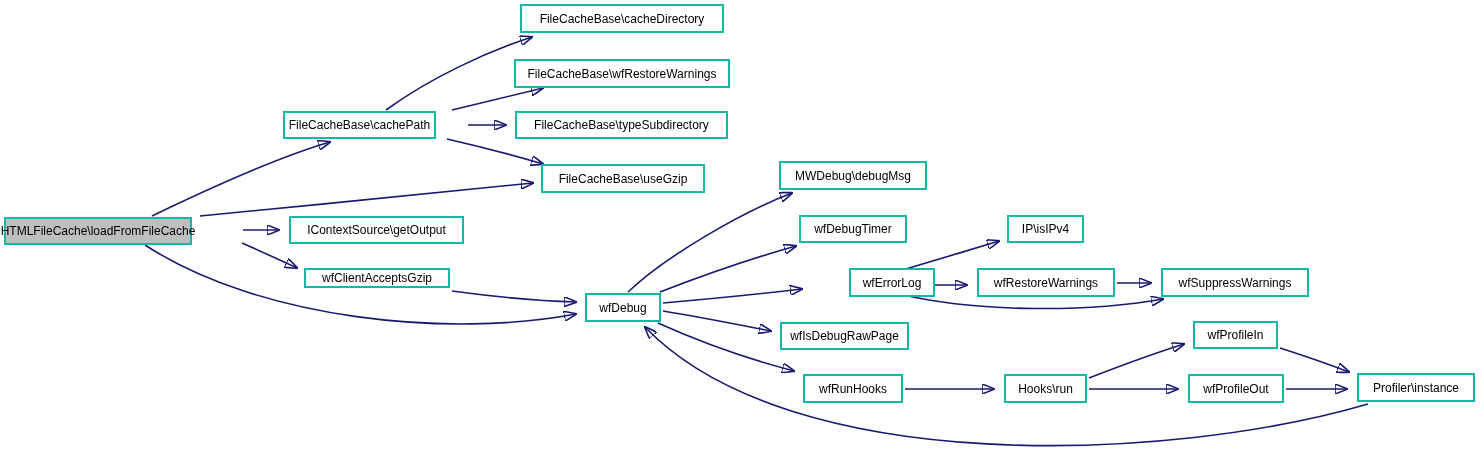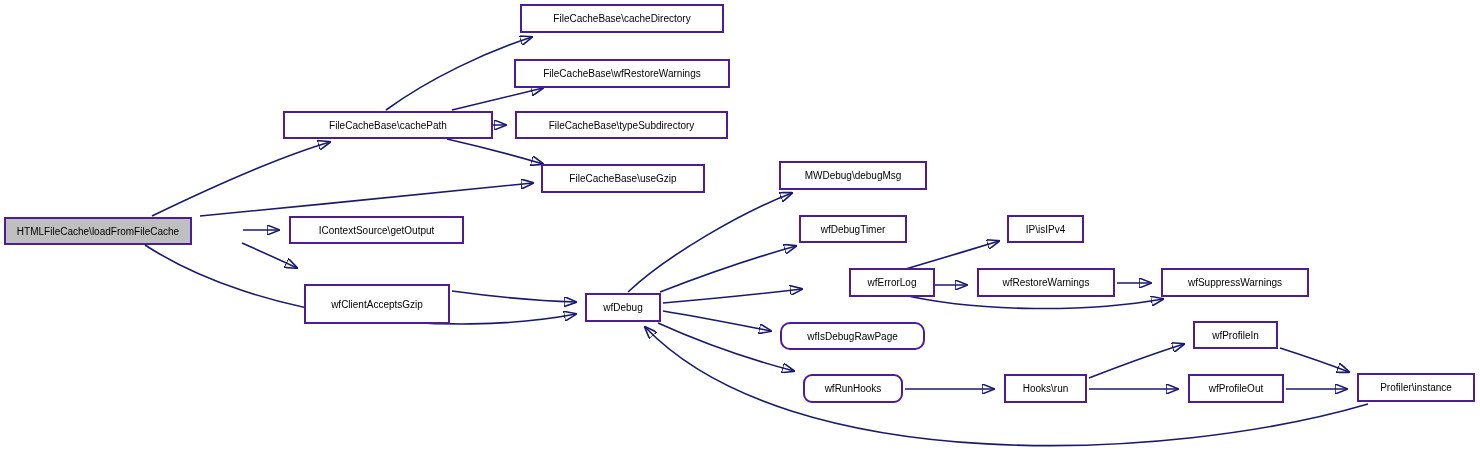--- a/index.html
+++ b/index.html
@@ -8,24 +8,24 @@
     width:1480px;height:460px;
     background:#ffffff;
     font-family:"Liberation Sans","DejaVu Sans",sans-serif;
     overflow:hidden;
   }
   .edges-layer{position:absolute;left:0;top:0;width:1480px;height:460px;}
   .edges-layer path{stroke:#191970;stroke-width:1.6;fill:none;}
   .node{
     position:absolute;
     box-sizing:border-box;
-    border:2px solid #4c1d95;
+    border:2px solid #14b8a6;
     background:#ffffff;
     color:#000000;
-    font-size:10px;
+    font-size:12px;
     display:flex;align-items:center;justify-content:center;
     white-space:nowrap;
     text-align:center;
     cursor:pointer;
   }
   .node.highlight{background:#bfbfbf;cursor:default;}
 </style>
 </head>
 <body>
 
@@ -58,34 +58,34 @@
     <path d="M 1117,283 L 1151,283" marker-end="url(#arrowhead)"></path>
     <path d="M 905,389 L 994,389" marker-end="url(#arrowhead)"></path>
     <path d="M 1089,378 C 1120,366 1152,354 1184,344" marker-end="url(#arrowhead)"></path>
     <path d="M 1089,389 L 1178,389" marker-end="url(#arrowhead)"></path>
     <path d="M 1280,348 C 1305,356 1328,364 1349,372" marker-end="url(#arrowhead)"></path>
     <path d="M 1286,389 L 1347,389" marker-end="url(#arrowhead)"></path>
     <path d="M 1368,404 C 1170,462 790,478 645,327" marker-end="url(#arrowhead)"></path>
   </svg>
 
   <div class="node highlight" style="left:4px;top:217px;width:188px;height:28px;">HTMLFileCache\loadFromFileCache</div>
-  <div class="node" style="left:283px;top:111px;width:210px;height:28px;">FileCacheBase\cachePath</div>
+  <div class="node" style="left:283px;top:111px;width:153px;height:28px;">FileCacheBase\cachePath</div>
   <div class="node" style="left:289px;top:216px;width:175px;height:28px;">IContextSource\getOutput</div>
-  <div class="node" style="left:304px;top:284px;width:146px;height:40px;">wfClientAcceptsGzip</div>
+  <div class="node" style="left:304px;top:268px;width:146px;height:20px;">wfClientAcceptsGzip</div>
   <div class="node" style="left:520px;top:4px;width:204px;height:29px;">FileCacheBase\cacheDirectory</div>
   <div class="node" style="left:514px;top:59px;width:216px;height:29px;">FileCacheBase\wfRestoreWarnings</div>
   <div class="node" style="left:515px;top:111px;width:213px;height:28px;">FileCacheBase\typeSubdirectory</div>
   <div class="node" style="left:541px;top:164px;width:164px;height:29px;">FileCacheBase\useGzip</div>
   <div class="node" style="left:585px;top:293px;width:76px;height:29px;">wfDebug</div>
   <div class="node" style="left:779px;top:161px;width:148px;height:29px;">MWDebug\debugMsg</div>
   <div class="node" style="left:799px;top:215px;width:108px;height:28px;">wfDebugTimer</div>
   <div class="node" style="left:1007px;top:215px;width:77px;height:28px;">IP\isIPv4</div>
   <div class="node" style="left:849px;top:268px;width:86px;height:29px;">wfErrorLog</div>
   <div class="node" style="left:977px;top:268px;width:138px;height:29px;">wfRestoreWarnings</div>
   <div class="node" style="left:1161px;top:268px;width:148px;height:29px;">wfSuppressWarnings</div>
-  <div class="node" style="left:780px;top:322px;width:145px;height:28px;border-radius:10px;">wfIsDebugRawPage</div>
-  <div class="node" style="left:803px;top:374px;width:100px;height:29px;border-radius:9px;">wfRunHooks</div>
+  <div class="node" style="left:780px;top:322px;width:129px;height:28px;">wfIsDebugRawPage</div>
+  <div class="node" style="left:803px;top:374px;width:100px;height:29px;">wfRunHooks</div>
   <div class="node" style="left:1004px;top:374px;width:83px;height:29px;">Hooks\run</div>
   <div class="node" style="left:1193px;top:321px;width:85px;height:28px;">wfProfileIn</div>
   <div class="node" style="left:1188px;top:374px;width:96px;height:29px;">wfProfileOut</div>
   <div class="node" style="left:1357px;top:373px;width:118px;height:29px;">Profiler\instance</div>
 
 </div>
 
 </body></html>

